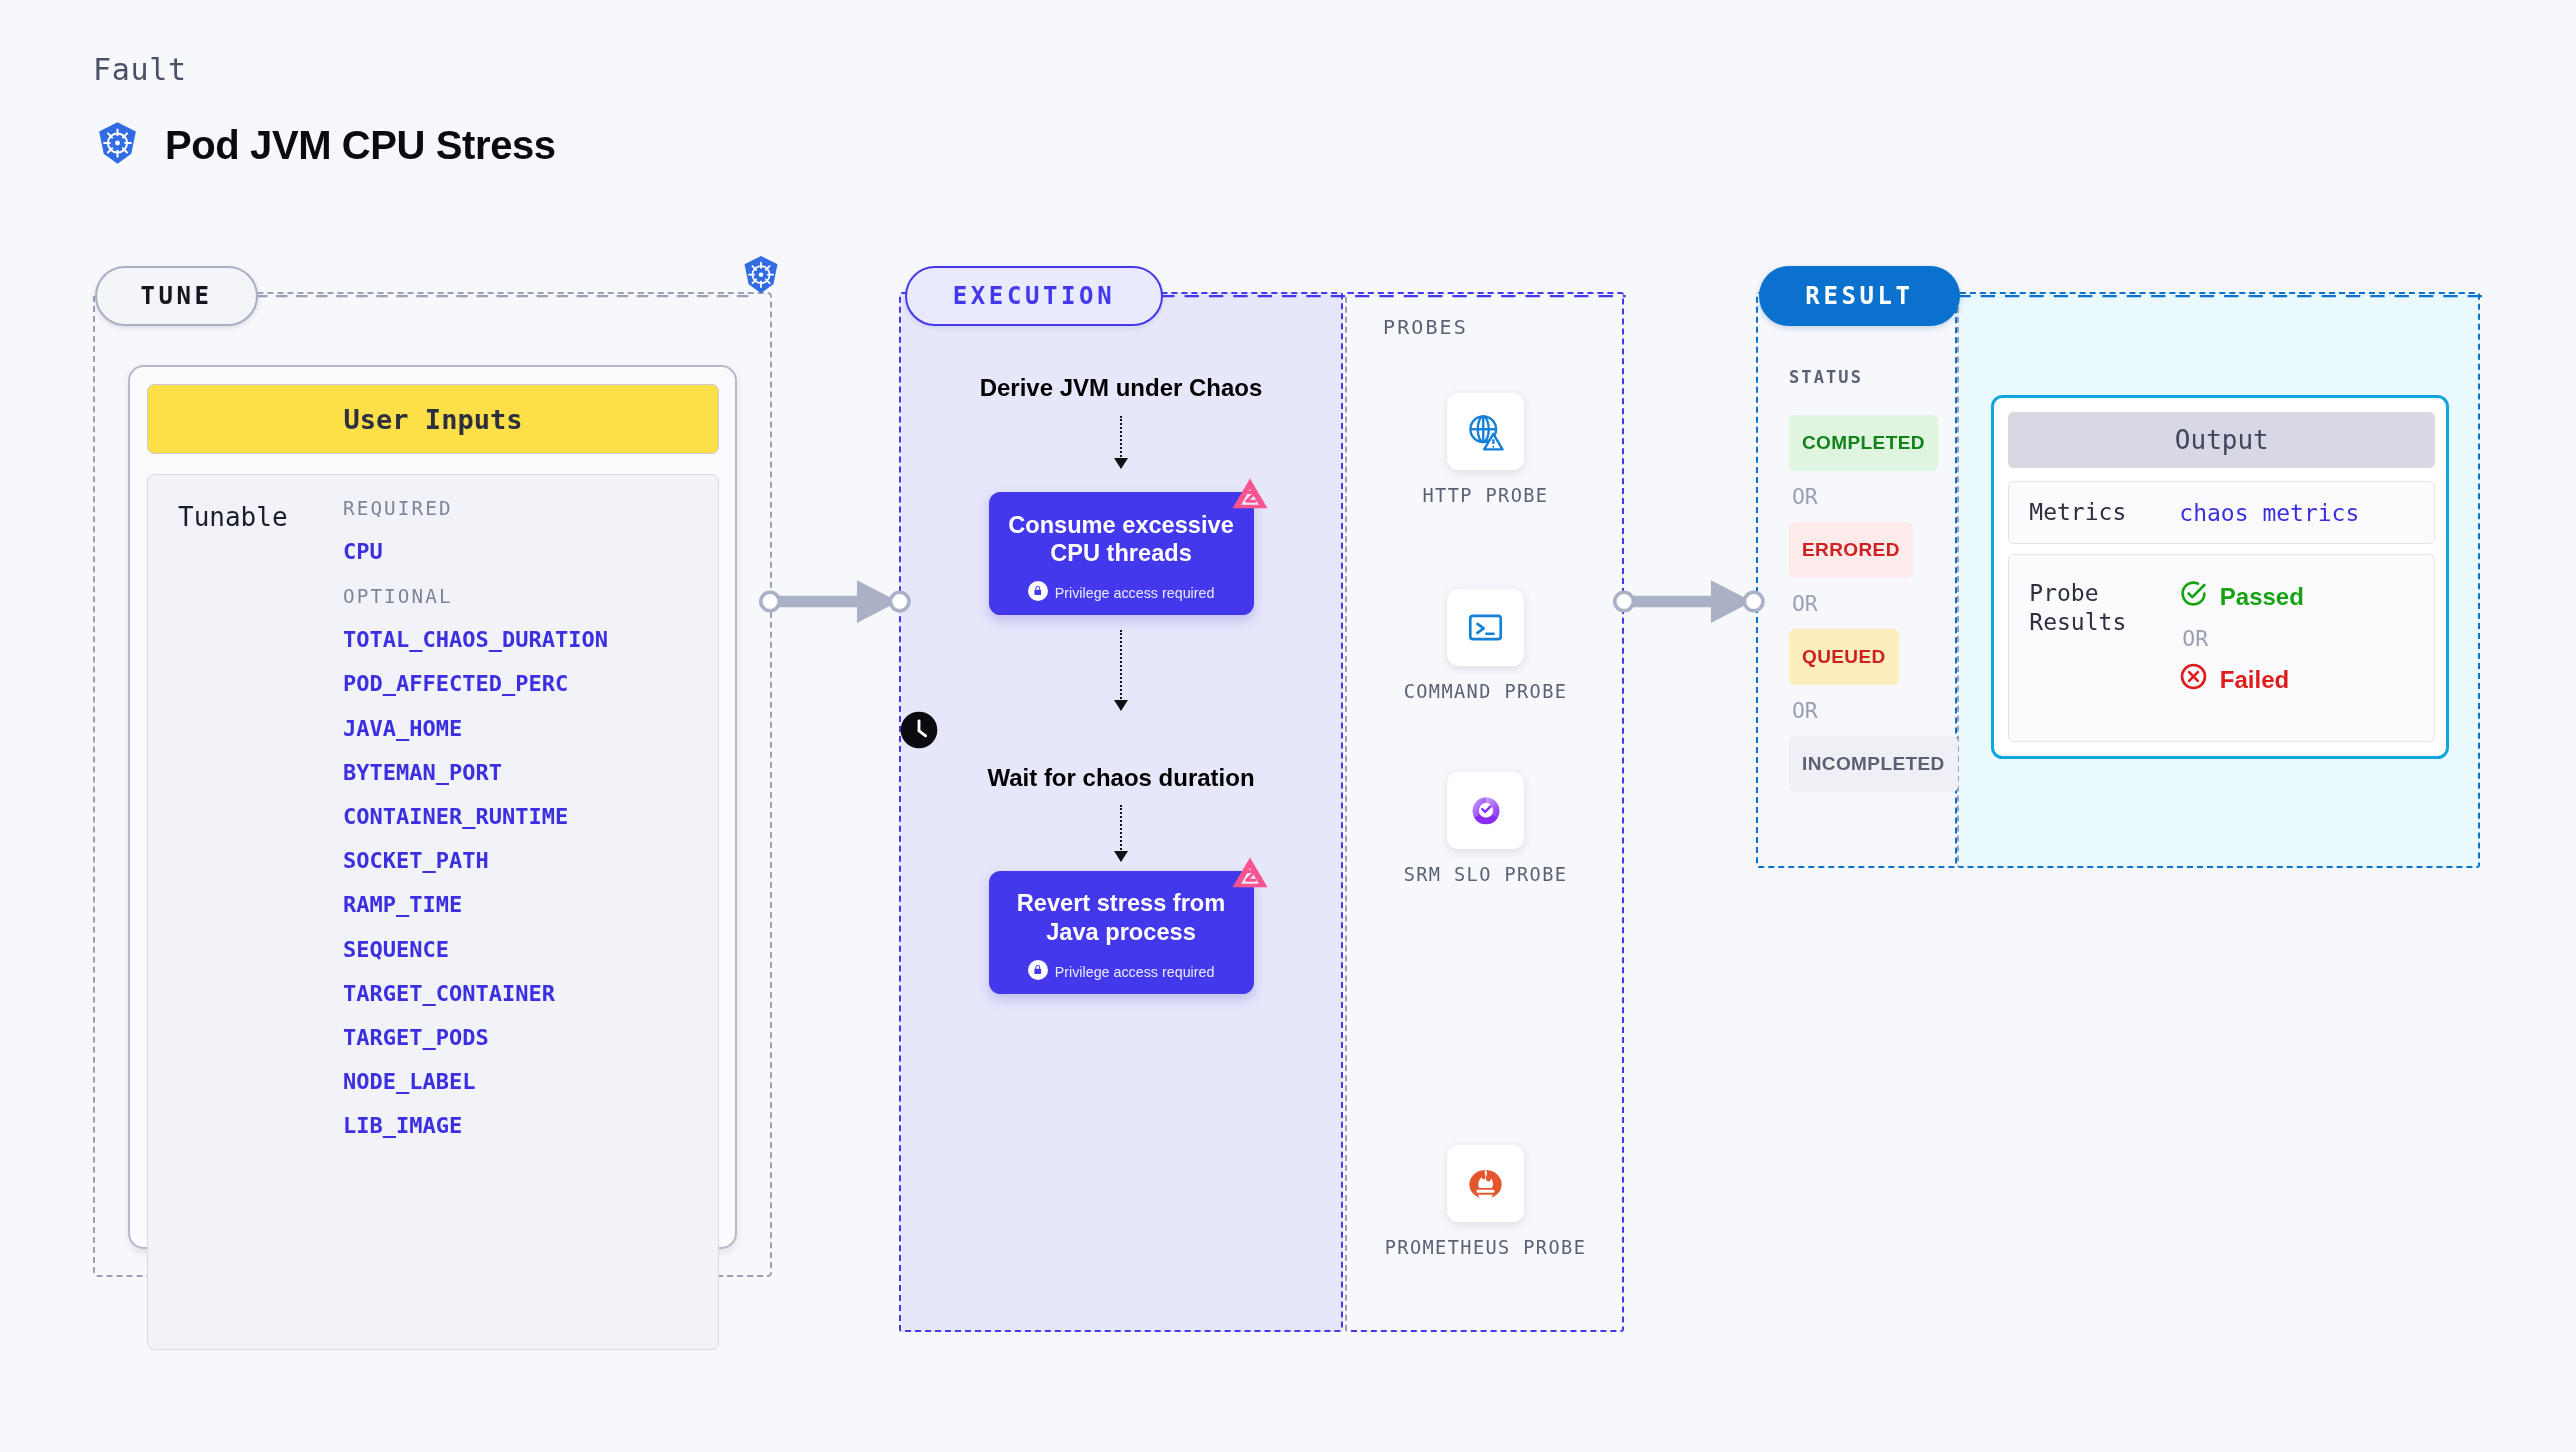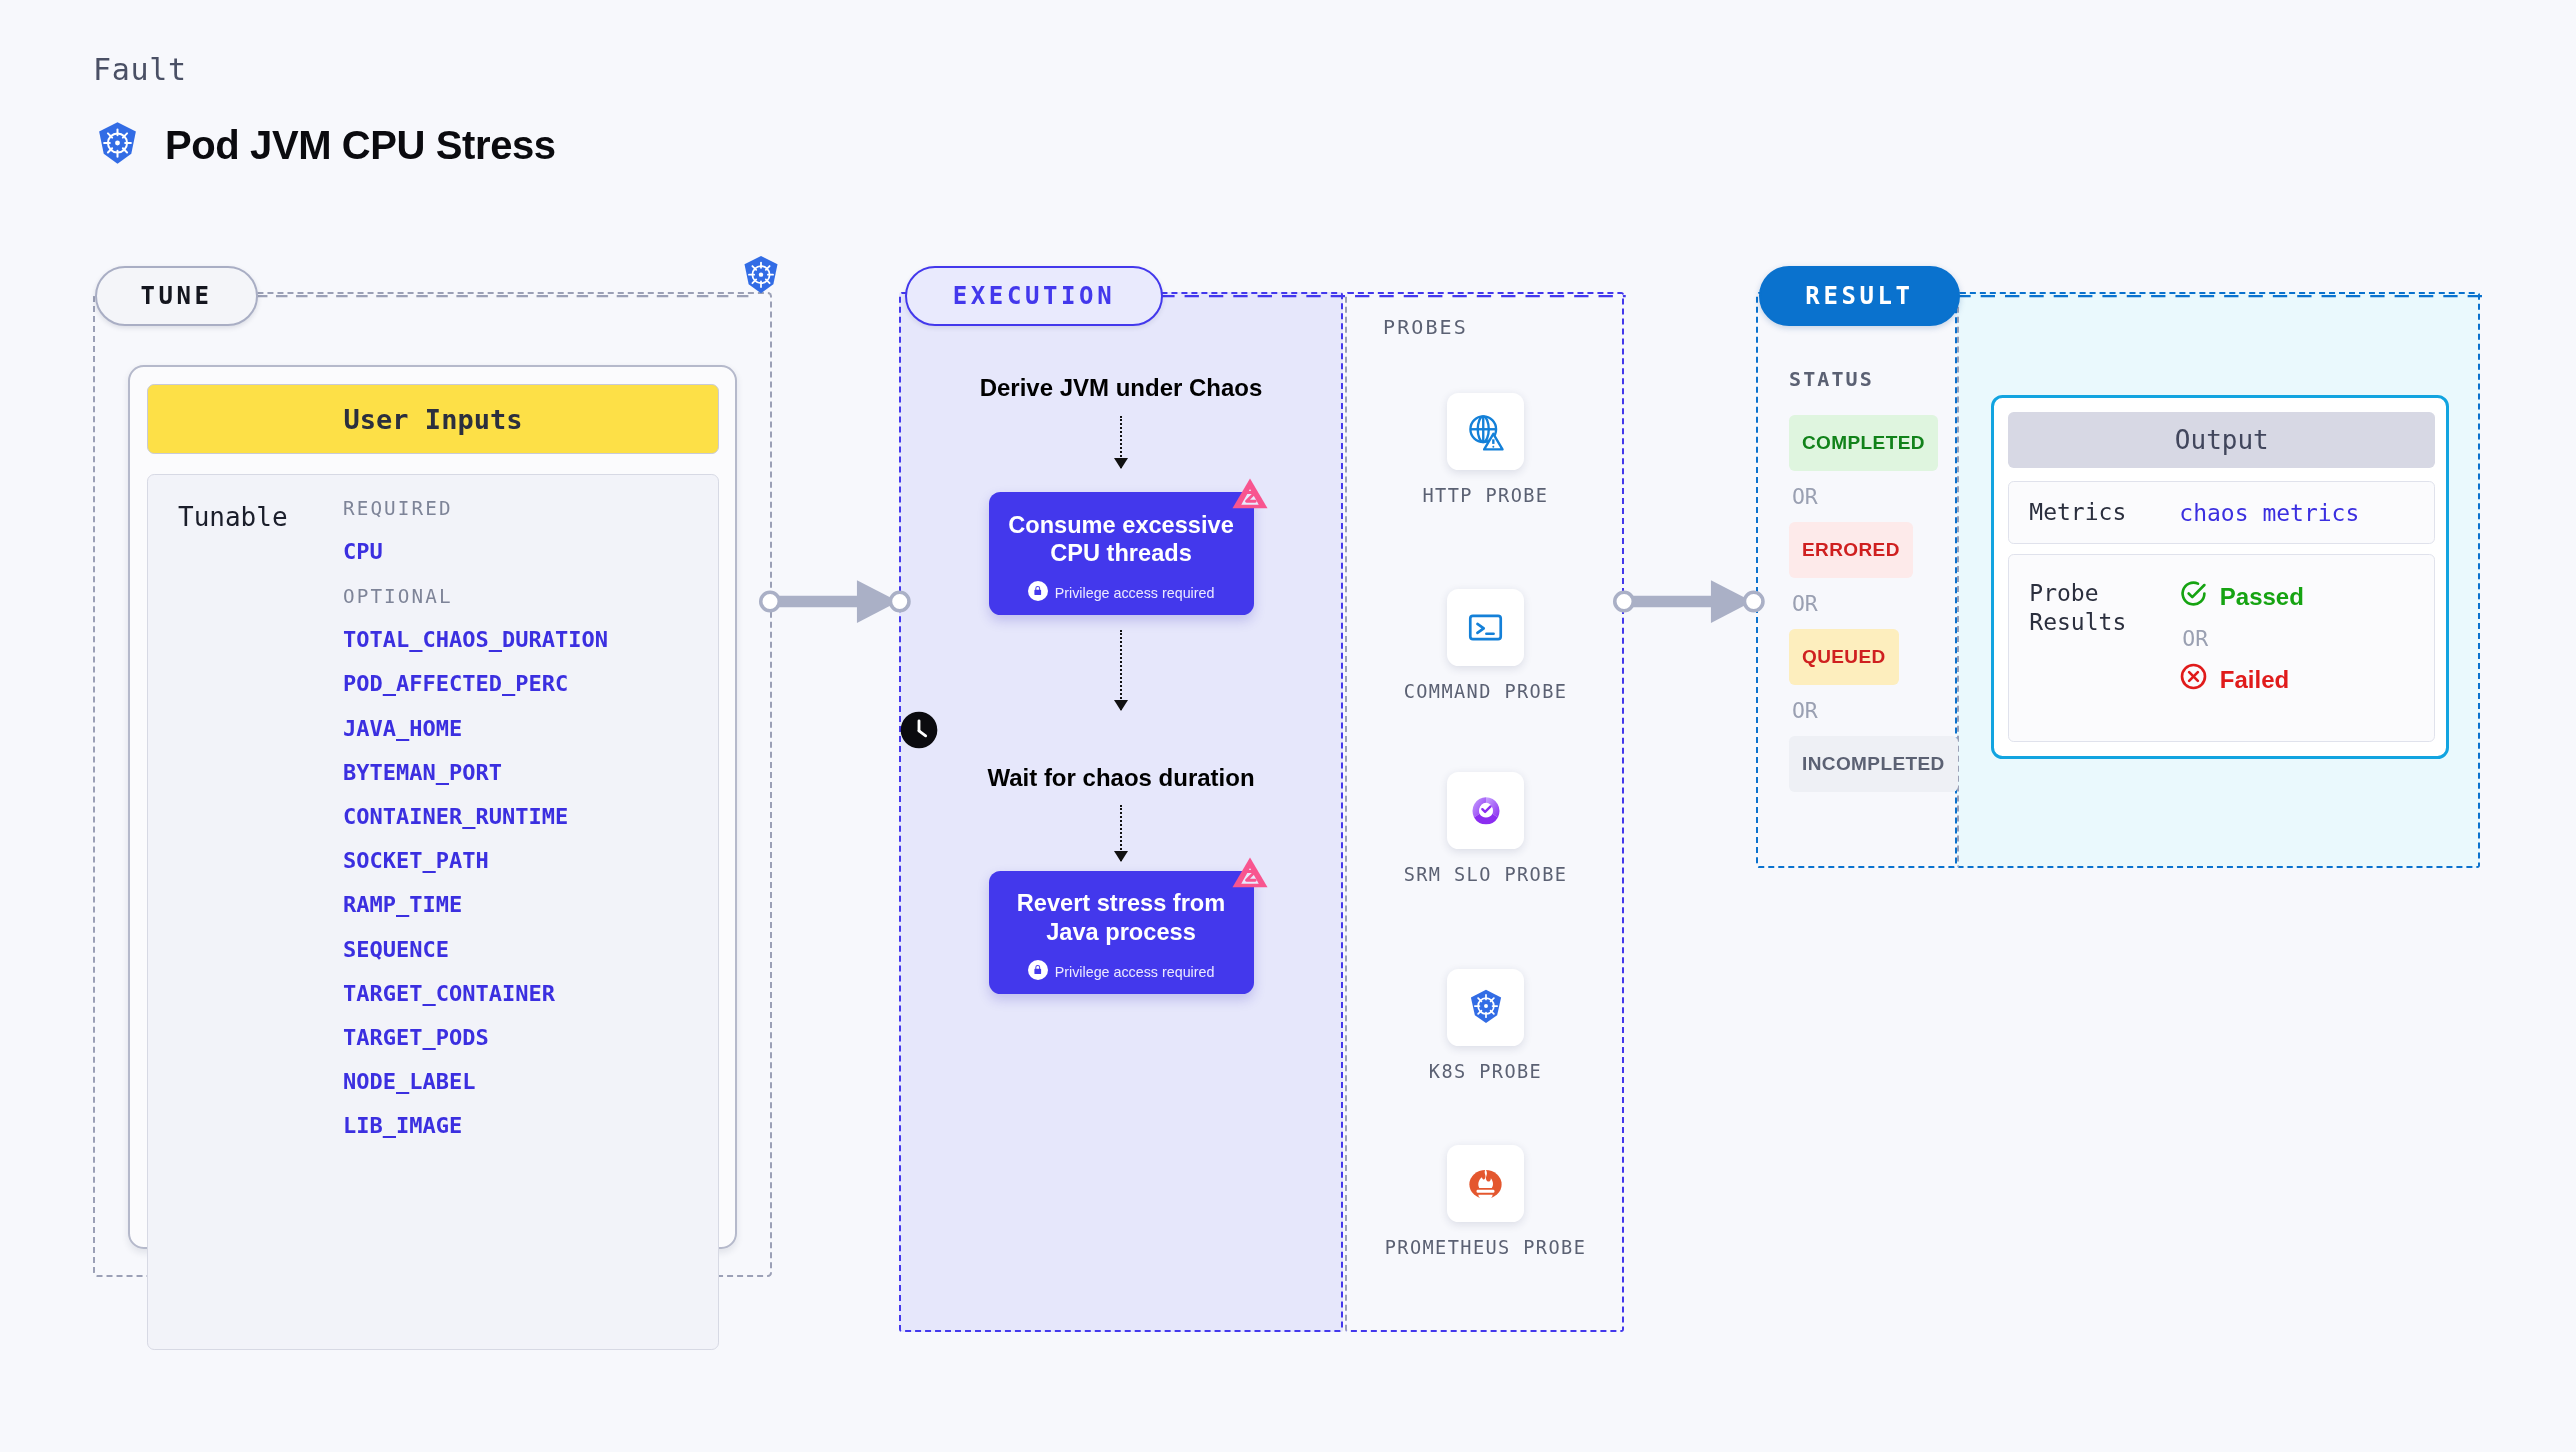--- a/index.html
+++ b/index.html
@@ -145,21 +145,21 @@
     display: flex; align-items: center; justify-content: center;
   }
   .probe-label {
     margin-top: 13px; font-family: "DejaVu Sans Mono", monospace; font-size: 18.6px;
     letter-spacing: 1.4px; color: #5b6173; line-height: 1.35;
   }
 
   
   .status-title {
     position: absolute; left: 1789px; top: 367px;
-    font-family: "DejaVu Sans Mono", monospace; font-size: 20px;
+    font-family: "DejaVu Sans Mono", monospace; font-size: 17px;
     letter-spacing: 2.1px; color: #5b6173; font-weight: bold;
   }
   .status-col { position: absolute; left: 1789px; top: 415px; width: 172px; }
   .status-badge {
     display: inline-block; padding: 17px 13px; border-radius: 5.7px;
     font-size: 19px; font-weight: bold; letter-spacing: 0.4px;
   }
   .status-or {
     font-family: "DejaVu Sans Mono", monospace; font-size: 21.5px; color: #9aa0b2;
     margin: 13px 0 13px 2.9px;
@@ -405,40 +405,20 @@
         <path d="M24 9 a15 15 0 0 1 13 22 l-6-4 a8 8 0 0 0-7-11 z" fill="url(#srmg)"></path>
         <path d="M24 9 a15 15 0 0 0-13 22 l6-4 a8 8 0 0 1 7-11 z" fill="url(#srmg)"></path>
         <path d="M11 31 a15 15 0 0 0 26 0 l-6-4 a8 8 0 0 1-14 0 z" fill="#8b2df0"></path>
         <circle cx="24" cy="22" r="7" fill="#fff"></circle>
         <polyline points="20,22 23,25 29,19" fill="none" stroke="#8b2df0" stroke-width="2.6" stroke-linecap="round" stroke-linejoin="round"></polyline>
       </svg>
     </div>
     <div class="probe-label">SRM SLO PROBE</div>
   </div>
 
-  <div class="probe-item" style="left:1378px; top:969px;">
-    <div class="probe-tile">
-      <svg width="42" height="42" viewBox="0 0 64 64">
-        <path d="M32 4 L55 16 L49 43 L32 55 L15 43 L9 16 Z" fill="#326ce5"></path>
-        <g fill="none" stroke="#fff" stroke-width="2.6" stroke-linecap="round">
-          <circle cx="32" cy="29" r="12"></circle>
-          <circle cx="32" cy="29" r="3" fill="#fff" stroke="none"></circle>
-          <line x1="32" y1="12" x2="32" y2="19"></line>
-            <line x1="32" y1="39" x2="32" y2="46"></line>
-          <line x1="15" y1="29" x2="22" y2="29"></line>
-            <line x1="42" y1="29" x2="49" y2="29"></line>
-          <line x1="20" y1="17" x2="25" y2="22"></line>
-            <line x1="39" y1="36" x2="44" y2="41"></line>
-          <line x1="44" y1="17" x2="39" y2="22"></line>
-            <line x1="25" y1="36" x2="20" y2="41"></line>
-        </g>
-      </svg>
-    </div>
-    <div class="probe-label">K8S PROBE</div>
-  </div>
 
   <div class="probe-item" style="left:1378px; top:1145px;">
     <div class="probe-tile">
       <svg width="43" height="43" viewBox="0 0 48 48">
         <ellipse cx="24" cy="25" rx="18" ry="16" fill="#e4572e"></ellipse>
         <path d="M24 8 c4 6 -1 8 1 12 c1.5 3 5 2 5 -2 c3 4 3 8 1 11 H17 c-2-4 -1-9 3-12 c1 4 4 3 4 -1 c0-3 -2-4 0-8z" fill="#fff"></path>
         <rect x="14" y="31" width="20" height="3.4" rx="1.4" fill="#fff"></rect>
         <path d="M16 36.5 h16 a8 6 0 0 1 -16 0z" fill="#fff"></path>
       </svg>
     </div>

